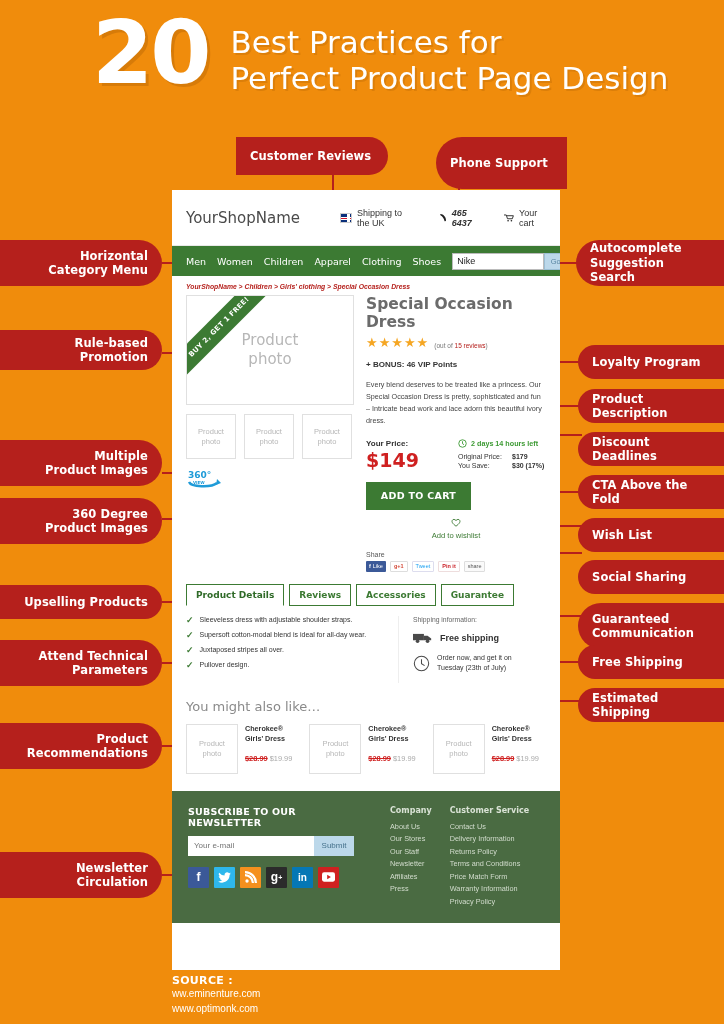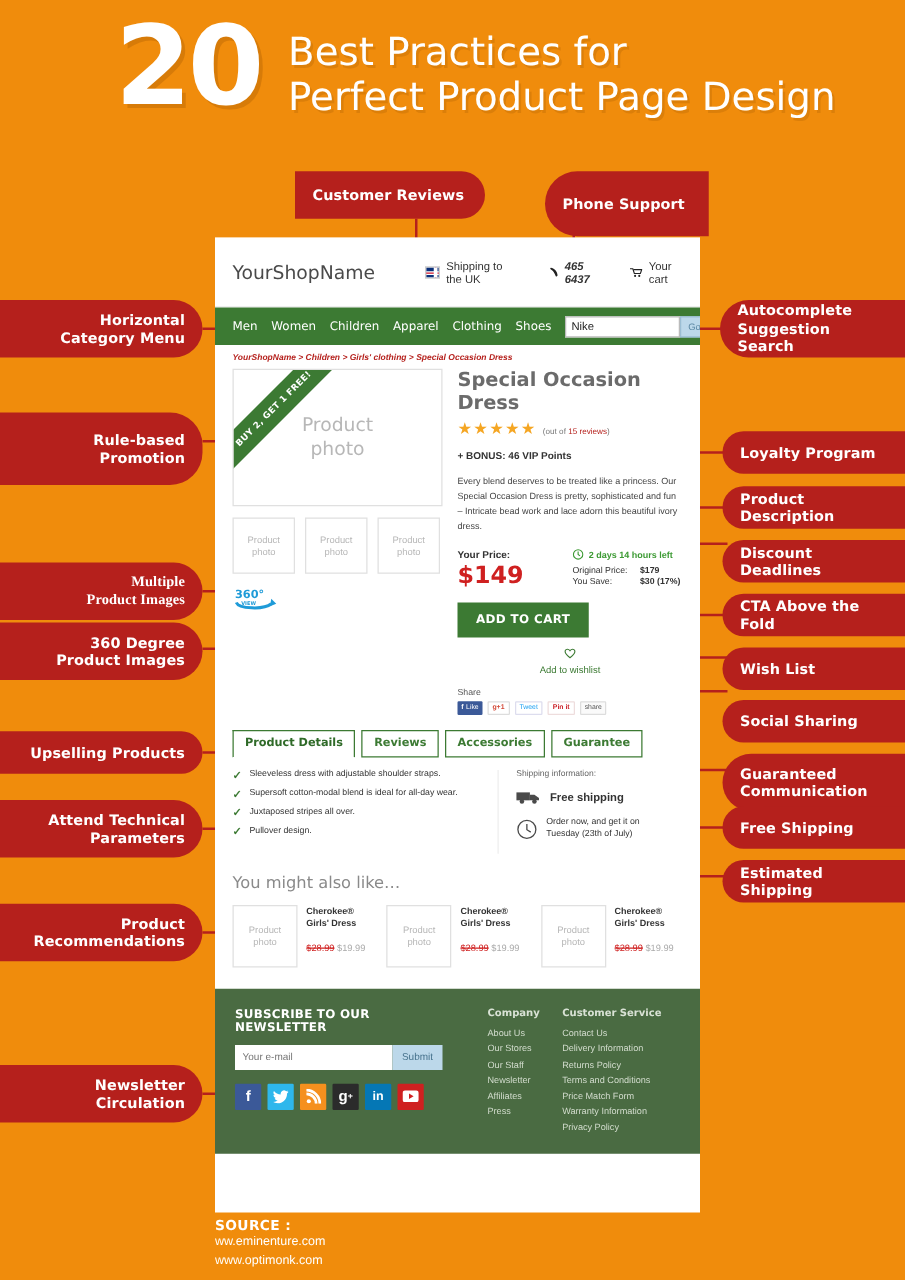--- a/index.html
+++ b/index.html
@@ -167,21 +167,21 @@
   .recs h3 { font-size: 13px; color: #8a8a8a; font-weight: normal; font-family: "DejaVu Sans", sans-serif; }
   .rec-row { display: flex; gap: 10px; margin-top: 10px; }
   .rec { display: flex; gap: 7px; width: 114px; }
   .rec .ph {
     width: 52px; height: 50px; border: 1px solid #e0e0e0; flex: none;
     display: flex; align-items: center; justify-content: center;
     color: #b7b7b7; font-size: 7.5px; text-align: center; line-height: 1.3;
   }
   .rec .nm { font-size: 7.2px; color: #333; font-weight: bold; line-height: 1.5; }
   .rec .pr { margin-top: 9px; font-size: 7.4px; }
-  .rec .pr .old { color: #cf2020; text-decoration: line-through; font-weight: normal; }
+  .rec .pr .old { color: #cf2020; text-decoration: line-through; font-weight: bold; }
   .rec .pr .new { color: #aaa; }
 
   .mock-footer { margin-top: 17px; background: #4a6b42; padding: 15px 16px; display: flex; gap: 18px; }
   .fcol-news { width: 184px; }
   .fcol-news h4 { color: #fff; font-size: 9.5px; font-weight: bold; letter-spacing: .2px; font-family: "DejaVu Sans", sans-serif; }
   .news-form { display: flex; margin-top: 8px; }
   .news-form input {
     width: 126px; height: 20px; border: none; font-size: 8px; padding: 0 6px;
     color: #555; background: #fff; font-family: "Liberation Sans", sans-serif;
   }
@@ -227,28 +227,28 @@
   <div class="leader v" style="left:458px; top:175px; height:38px;"></div>
   <div class="dot" style="left:456px; top:211px;"></div>
 
   <div class="callout left" style="top:240px; width:162px; height:46px;">
     <span style="white-space:pre-line">Horizontal
 Category Menu</span>
   </div>
   <div class="leader h" style="left:162px; top:262px; width:26px;"></div>
   <div class="dot" style="left:186px; top:260px;"></div>
 
-  <div class="callout left" style="top:330px; width:162px; height:58px;">
+  <div class="callout left" style="top:330px; width:162px; height:40px;">
     <span style="white-space:pre-line">Rule-based
 Promotion</span>
   </div>
   <div class="leader h" style="left:162px; top:352px; width:48px;"></div>
   <div class="dot" style="left:207px; top:350px;"></div>
 
-  <div class="callout left" style="top:450px; width:162px; height:46px;font-family:Liberation Serif, serif;">
+  <div class="callout left" style="top:440px; width:162px; height:46px;">
     <span style="white-space:pre-line">Multiple
 Product Images</span>
   </div>
   <div class="leader h" style="left:162px; top:472px; width:26px;"></div>
   <div class="dot" style="left:186px; top:470px;"></div>
 
   <div class="callout left" style="top:498px; width:162px; height:46px;">
     <span style="white-space:pre-line">360 Degree
 Product Images</span>
   </div>

